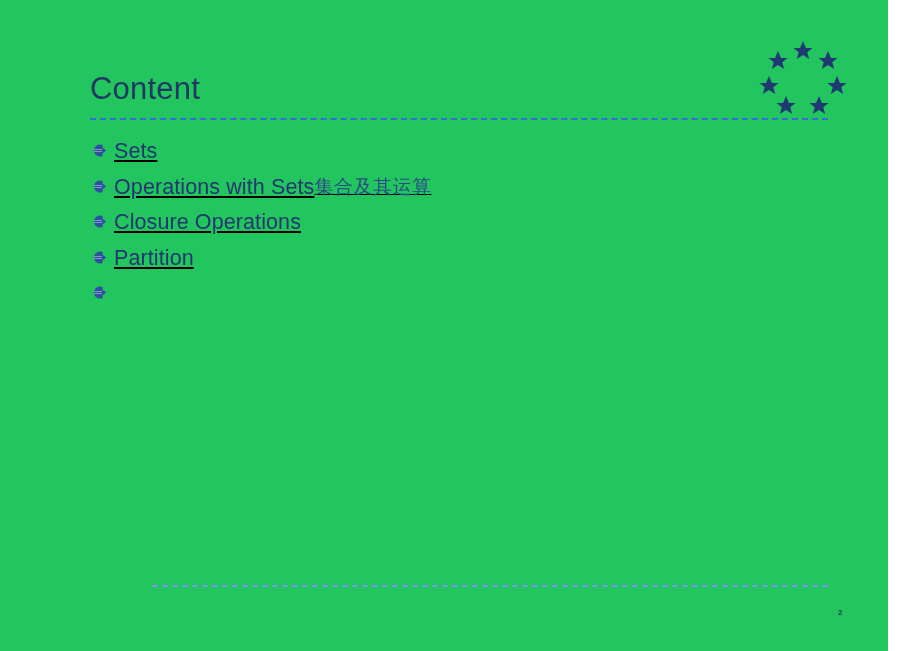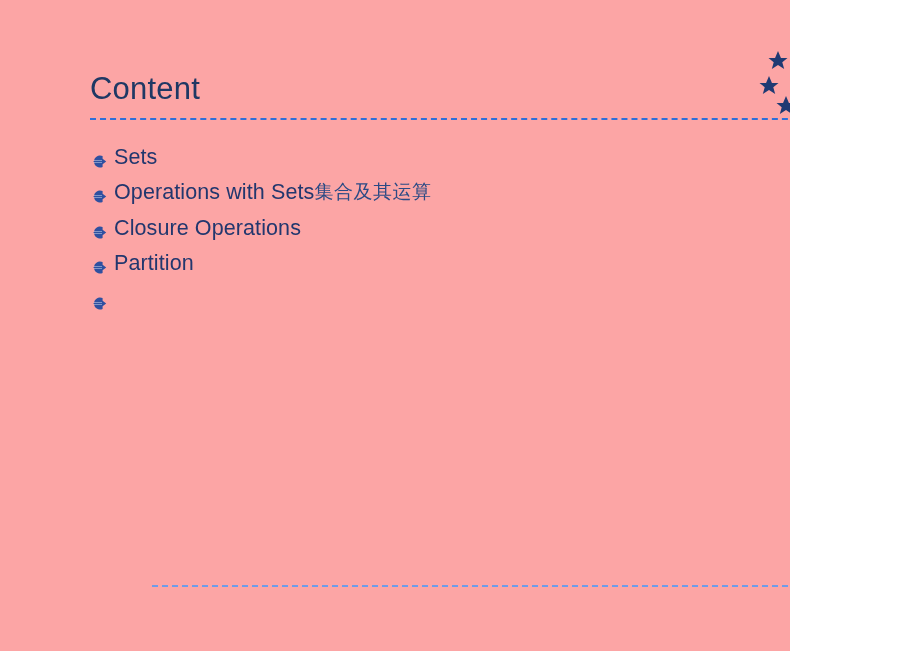--- a/index.html
+++ b/index.html
@@ -7,23 +7,23 @@
     padding: 0;
     background: #ffffff;
   }
   body {
     font-family: "Liberation Sans", sans-serif;
     -webkit-font-smoothing: antialiased;
   }
 
   #slide {
     position: relative;
-    width: 790px;
+    width: 888px;
     height: 651px;
-    background: #fca5a5;
+    background: #22c55e;
     overflow: hidden;
   }
 
   
   #title {
     position: absolute;
     left: 90px;
     top: 70px;
     font-size: 31px;
     font-weight: 300;
@@ -65,23 +65,24 @@
 
   
   #bullets {
     position: absolute;
     left: 92px;
     top: 134px;
     width: 740px;
   }
   .bullet-row {
     display: flex;
-    align-items: flex-end;
+    align-items: center;
     height: 35.5px;
     white-space: nowrap;
+    text-decoration: underline;
   }
   .bullet-marker {
     flex: 0 0 auto;
     width: 22px;
     font-size: 17px;
     line-height: 1;
     color: #2F50A0;
     position: relative;
     top: -1px;
   }

